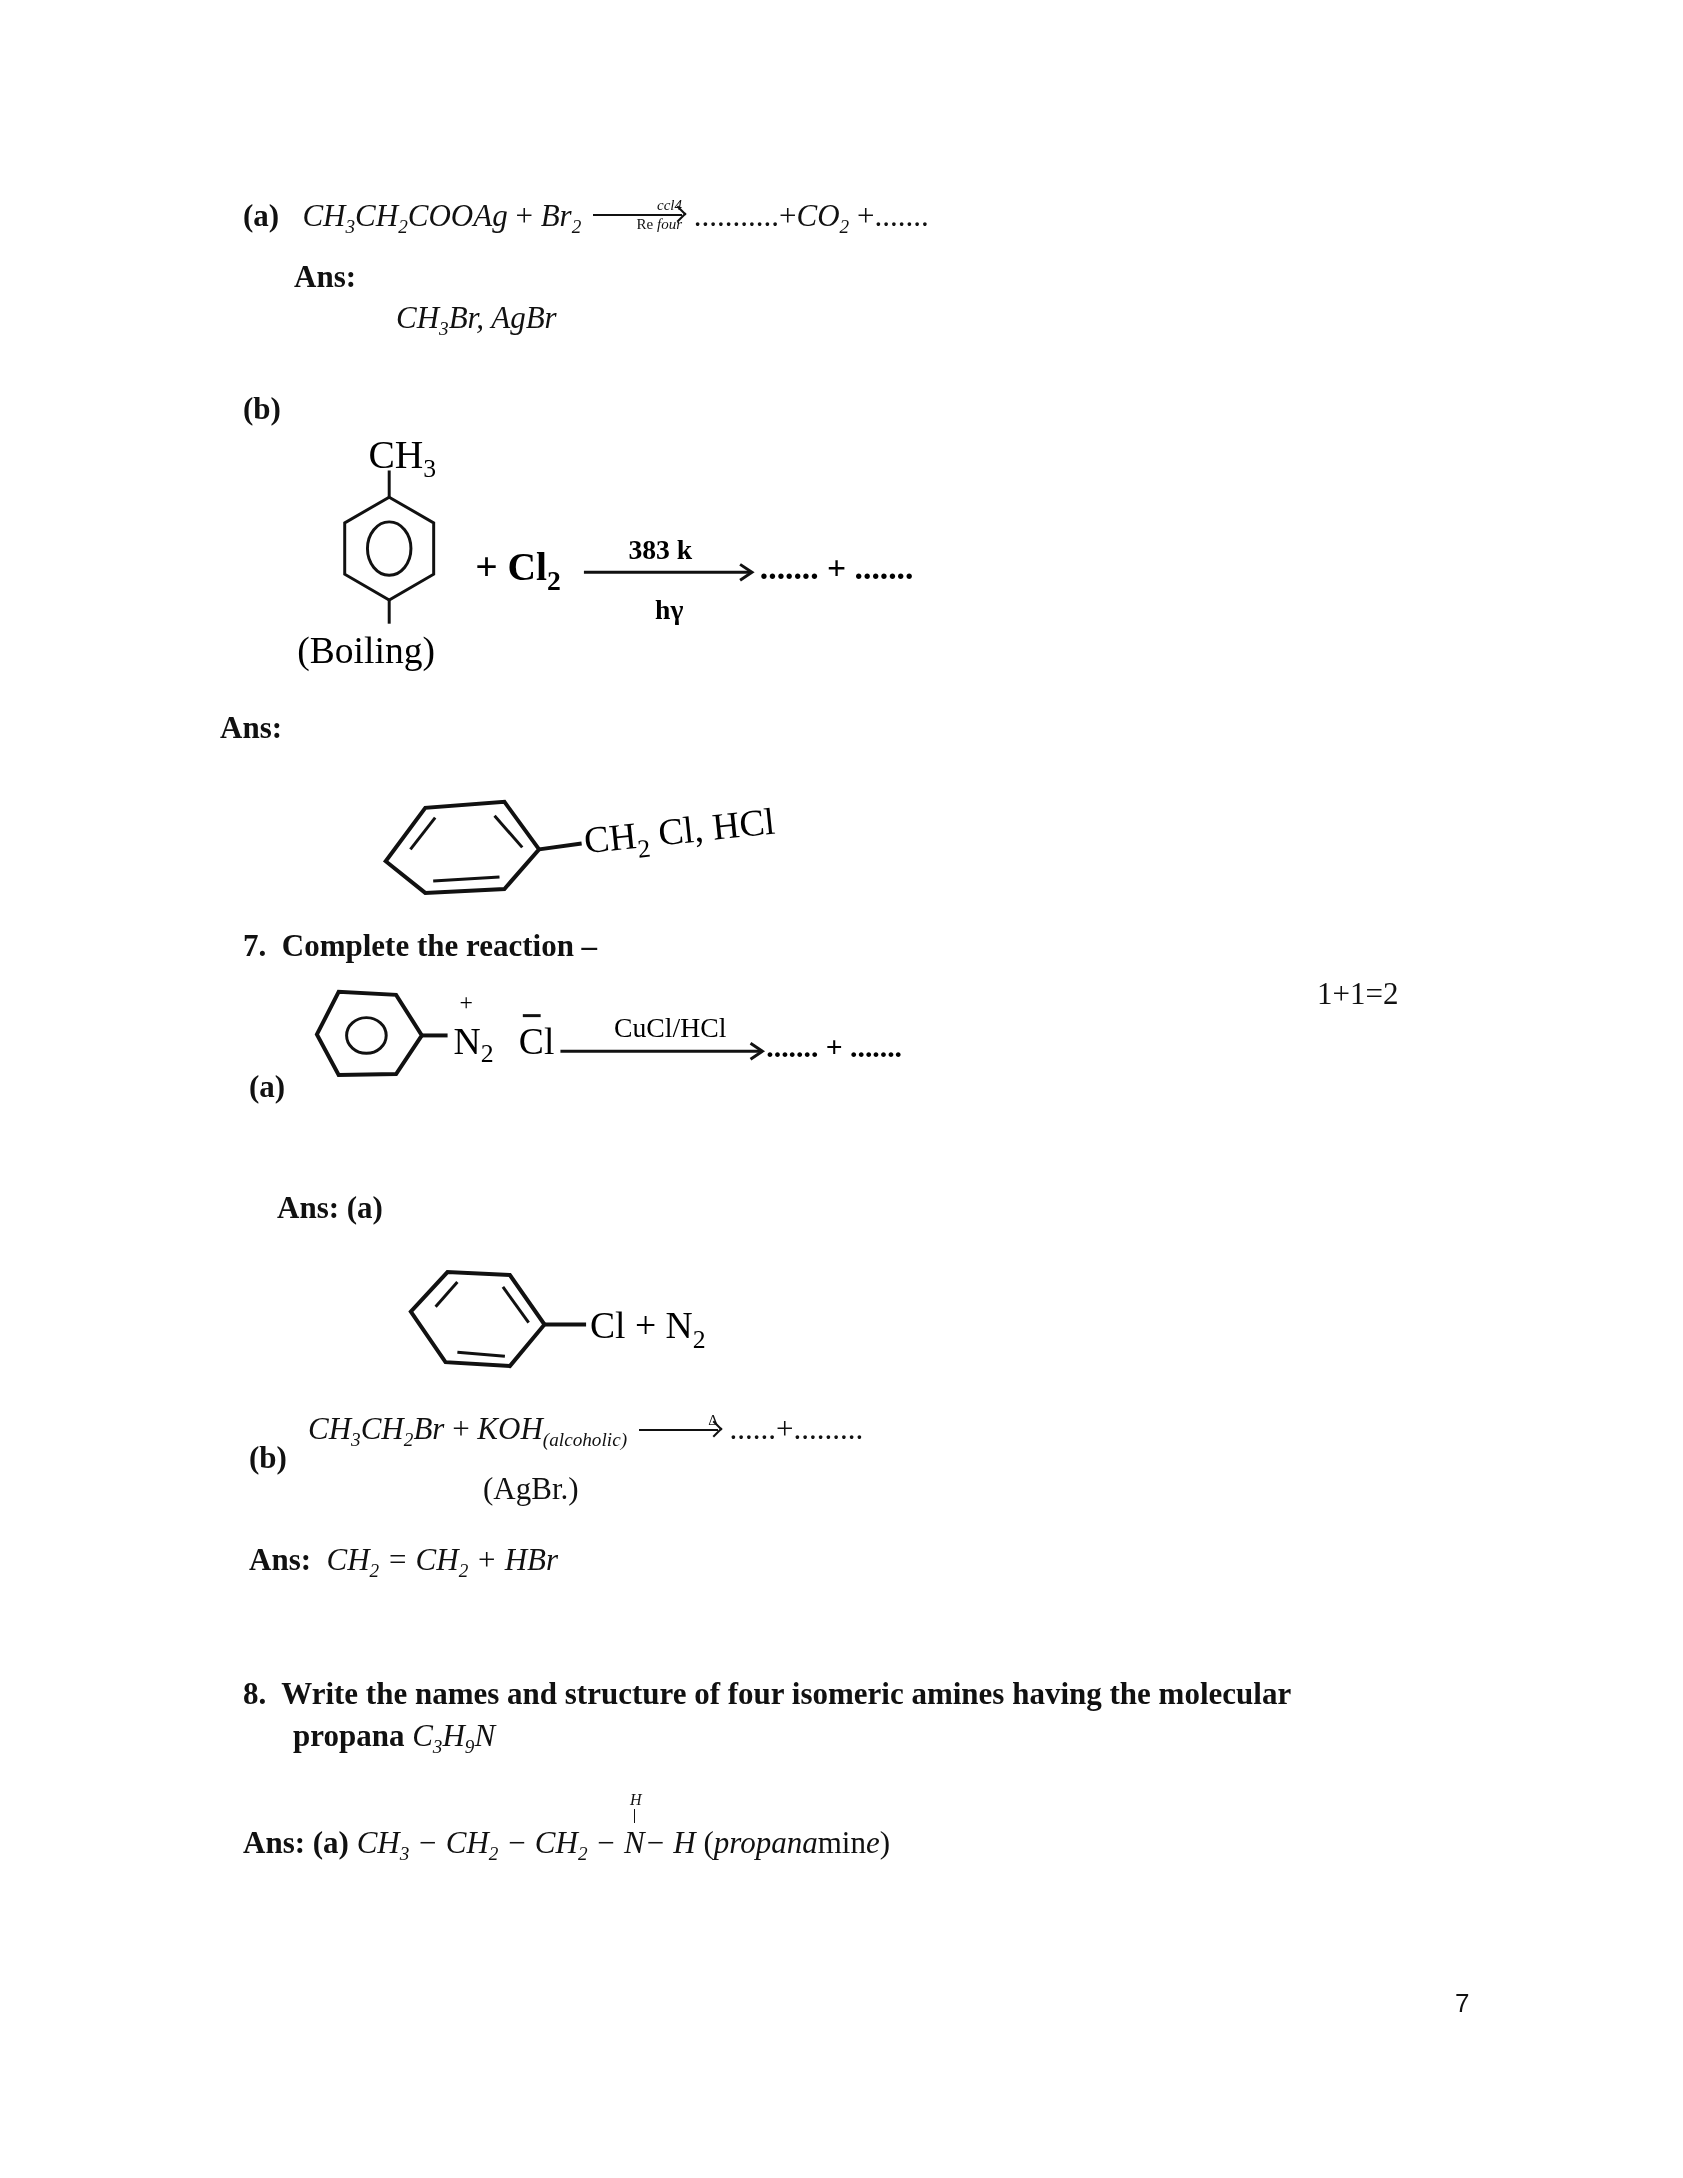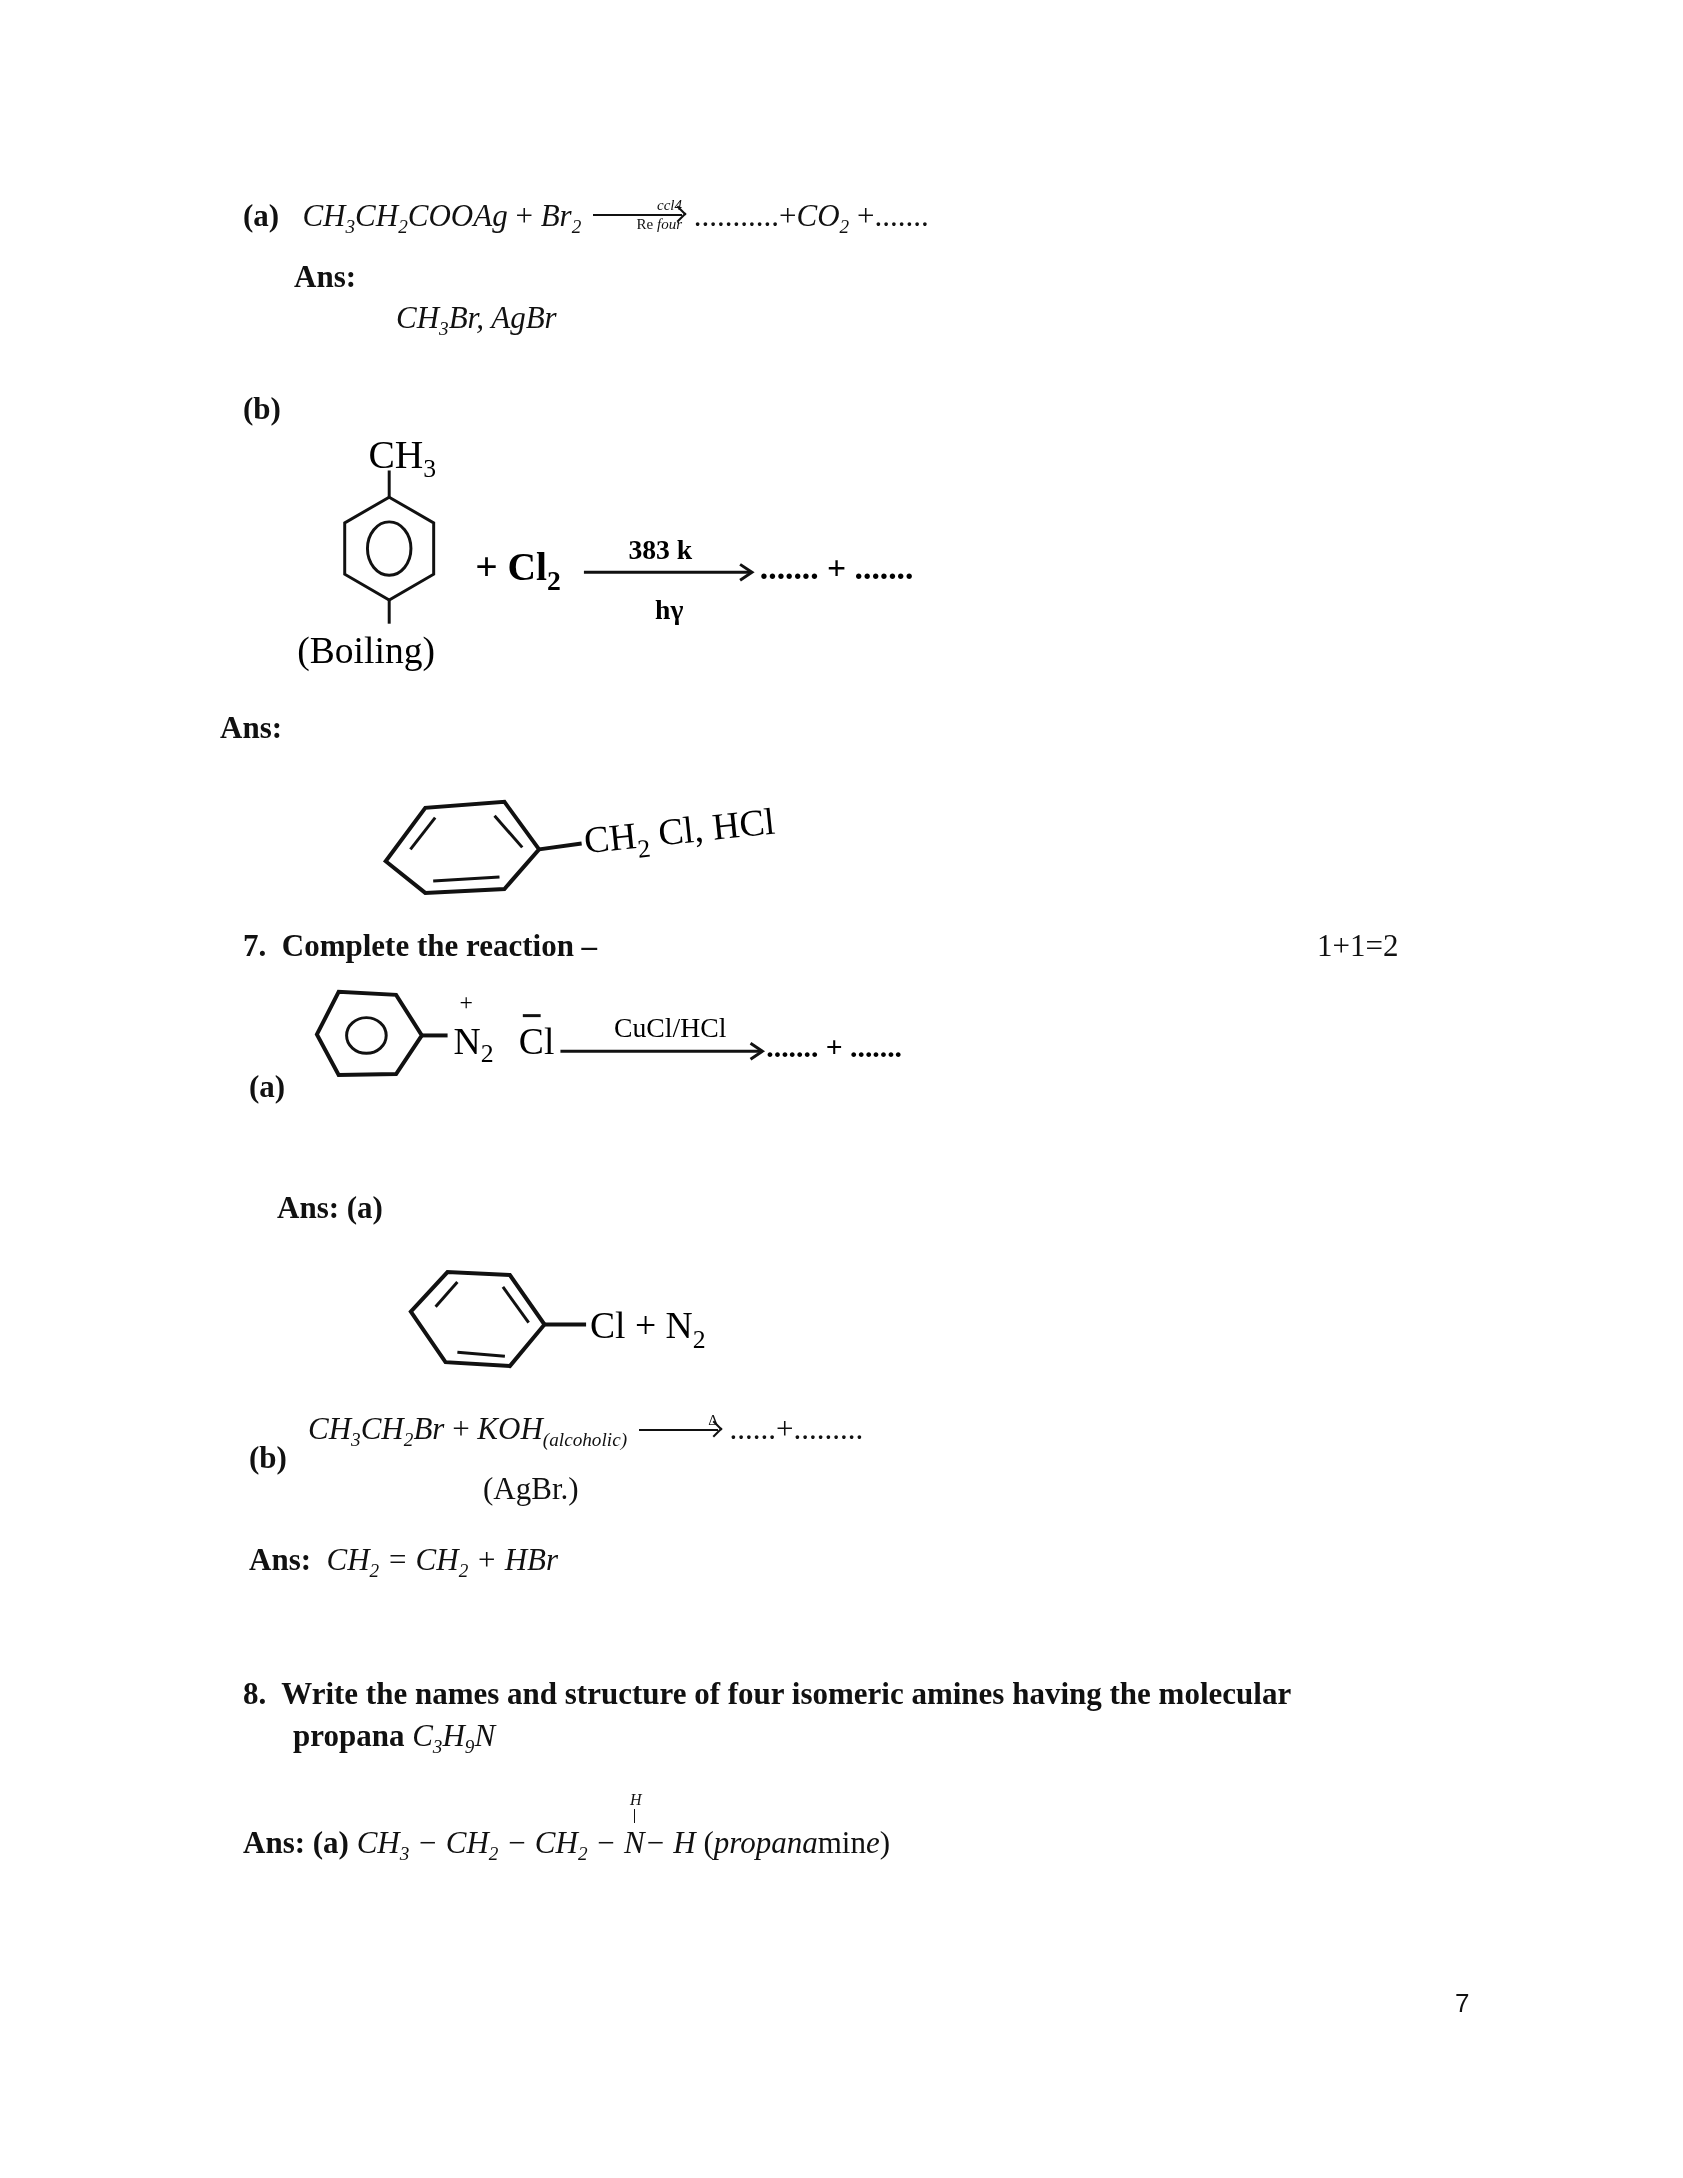--- a/index.html
+++ b/index.html
@@ -63,21 +63,21 @@
   <line x1="140" y1="44" x2="168" y2="76" stroke="#111" stroke-width="3"></line>
   <line x1="78" y1="110" x2="145" y2="106" stroke="#111" stroke-width="3"></line>
   <line x1="185" y1="78" x2="228" y2="72" stroke="#111" stroke-width="4"></line>
   <text x="232" y="82" font-size="38" transform="rotate(-6 232 82)">CH<tspan font-size="26" dy="10">2</tspan><tspan dy="-10"> Cl, HCl</tspan></text>
 </svg>
 
 <div class="abs t30 b" style="left:243px; top:928px;">
   <span>7.</span>&nbsp;
   <span>Complete the reaction –</span>
 </div>
-<div class="abs t30" style="left:1317px; top:928px;">1+1=2</div>
+<div class="abs t30" style="left:1317px; top:976px;">1+1=2</div>
 
 <svg class="scan" style="left:297px; top:980px;" width="812" height="99" viewBox="0 0 820 100">
   <polygon points="20,55 42,12 100,15 126,56 100,95 42,96" fill="none" stroke="#111" stroke-width="4"></polygon>
   <ellipse cx="70" cy="56" rx="20" ry="18" fill="none" stroke="#111" stroke-width="3"></ellipse>
   <line x1="126" y1="56" x2="152" y2="56" stroke="#111" stroke-width="4"></line>
   <text x="158" y="75" font-size="38">N<tspan font-size="26" dy="8">2</tspan></text>
   <text x="164" y="30" font-size="24">+</text>
   <text x="224" y="75" font-size="38">Cl</text>
   <line x1="228" y1="36" x2="246" y2="36" stroke="#111" stroke-width="3"></line>
   <line x1="266" y1="72" x2="468" y2="72" stroke="#111" stroke-width="3"></line>

